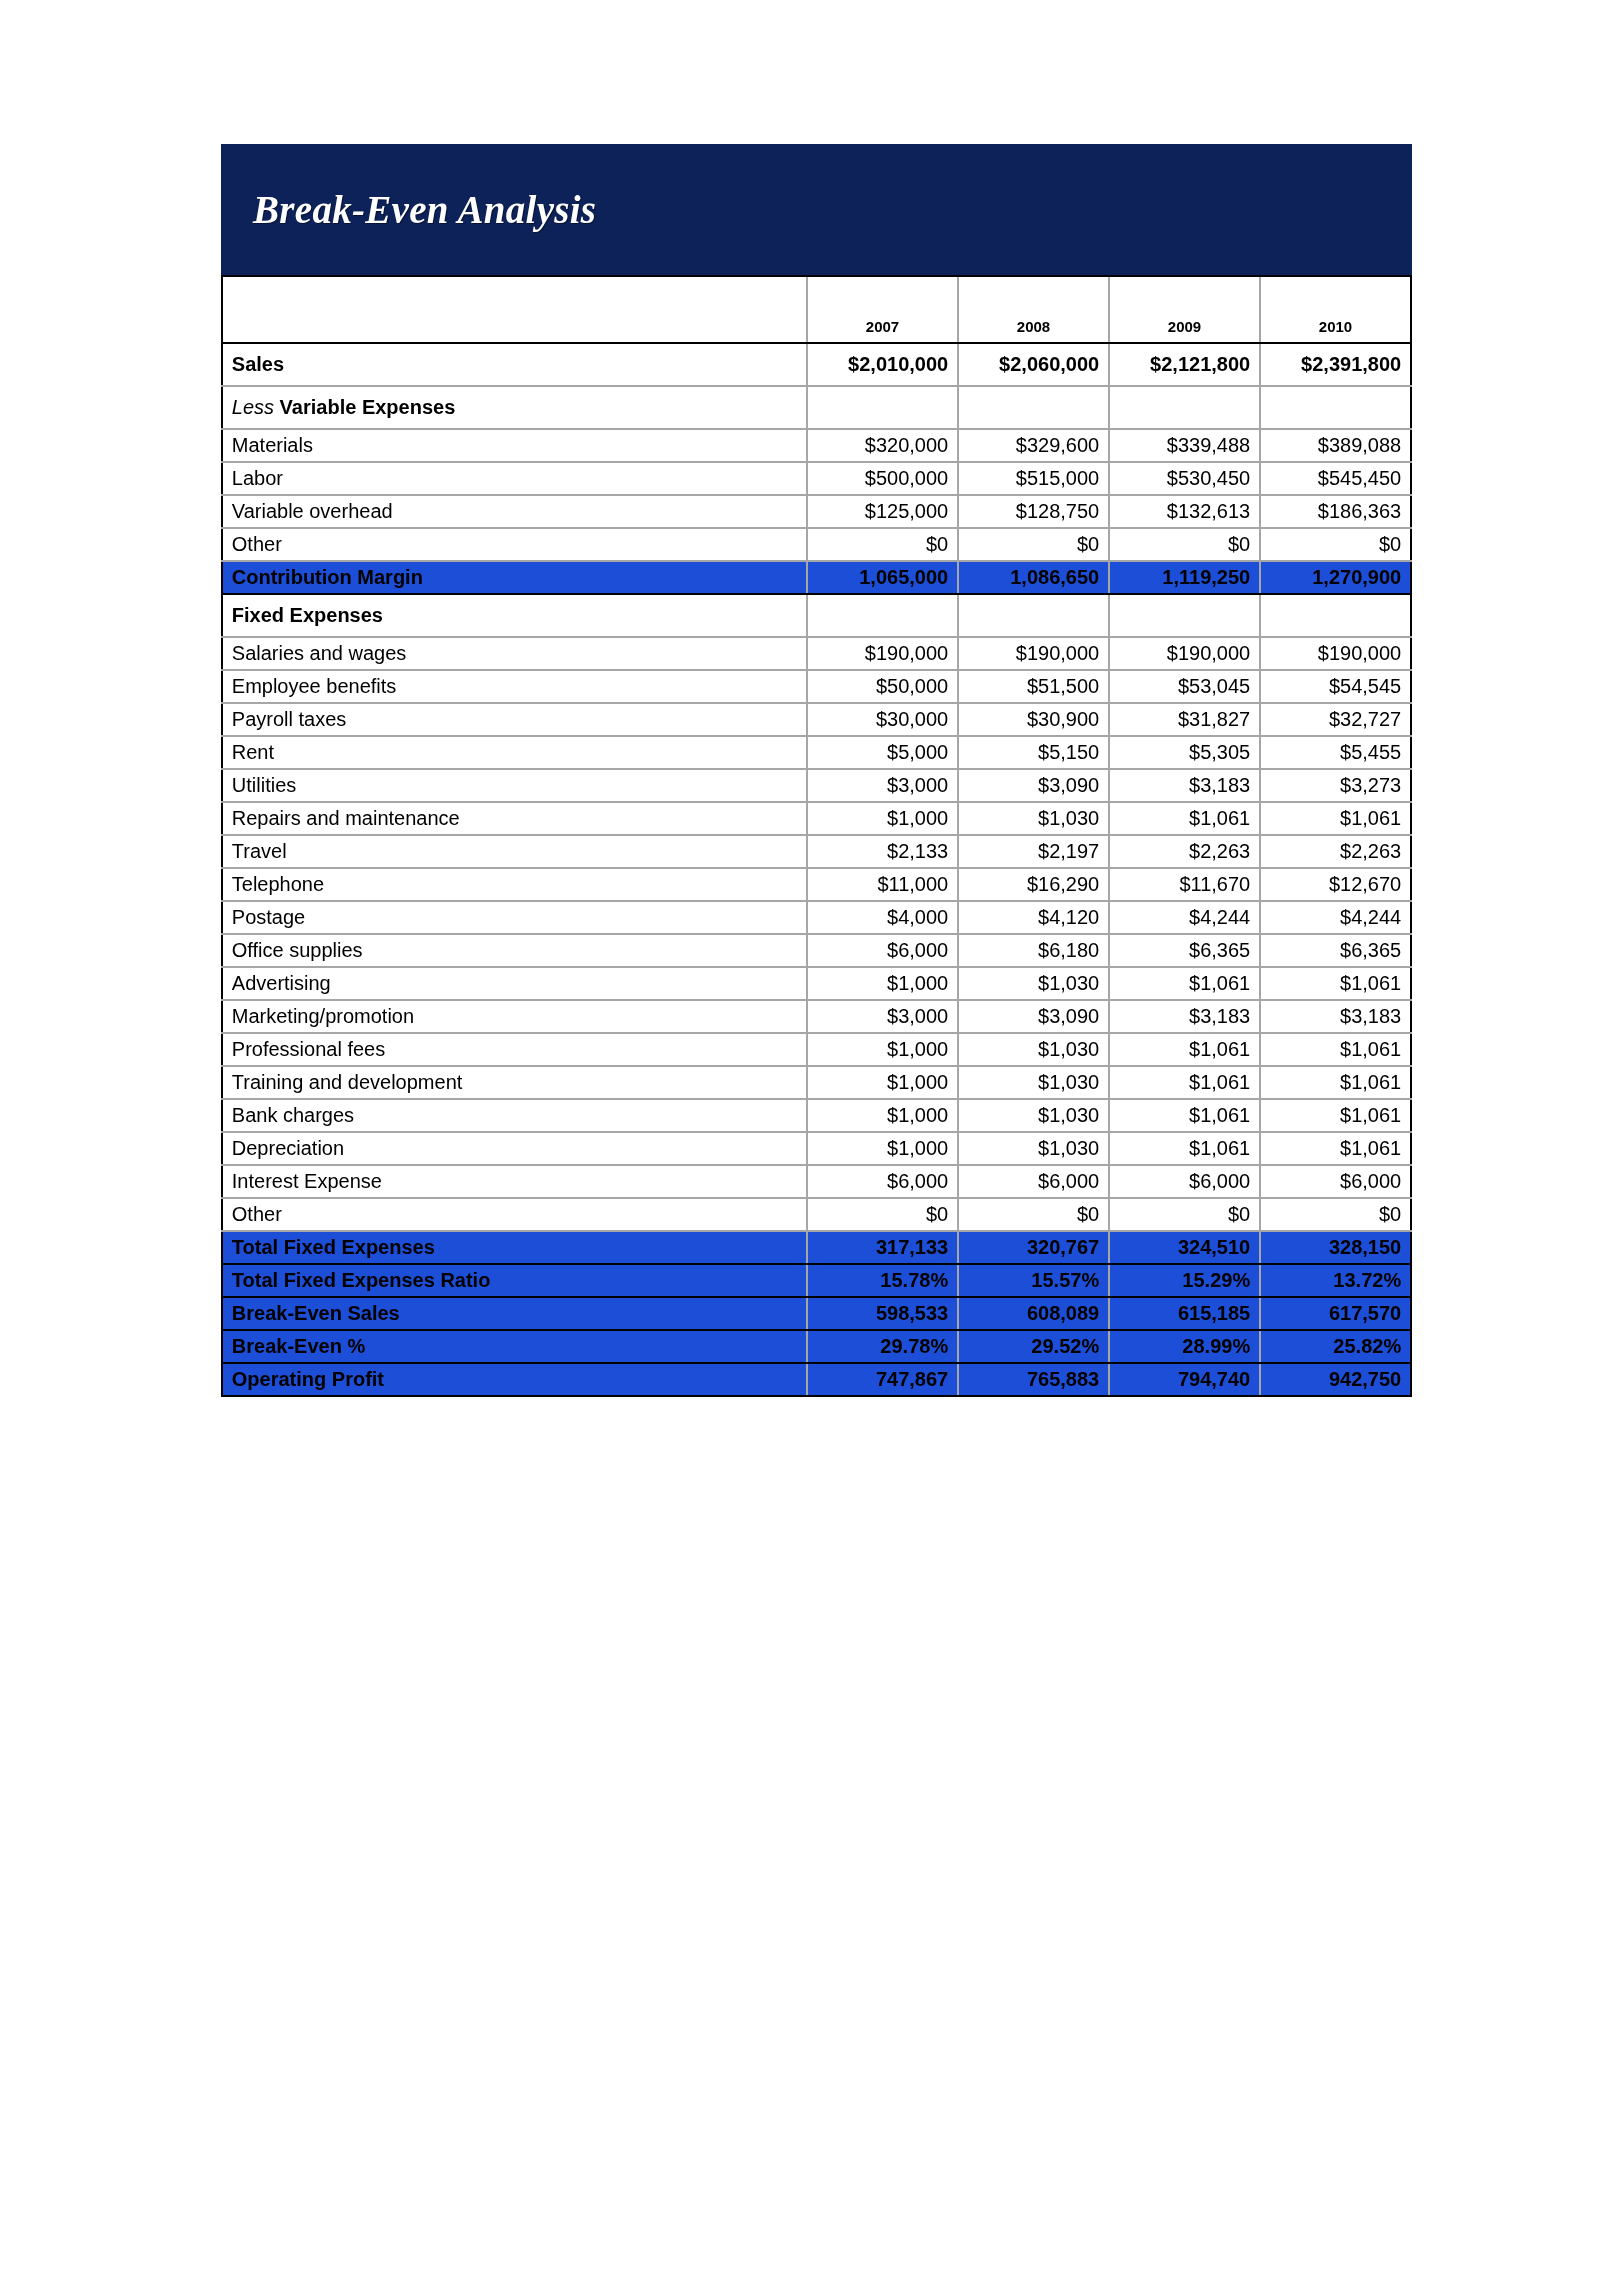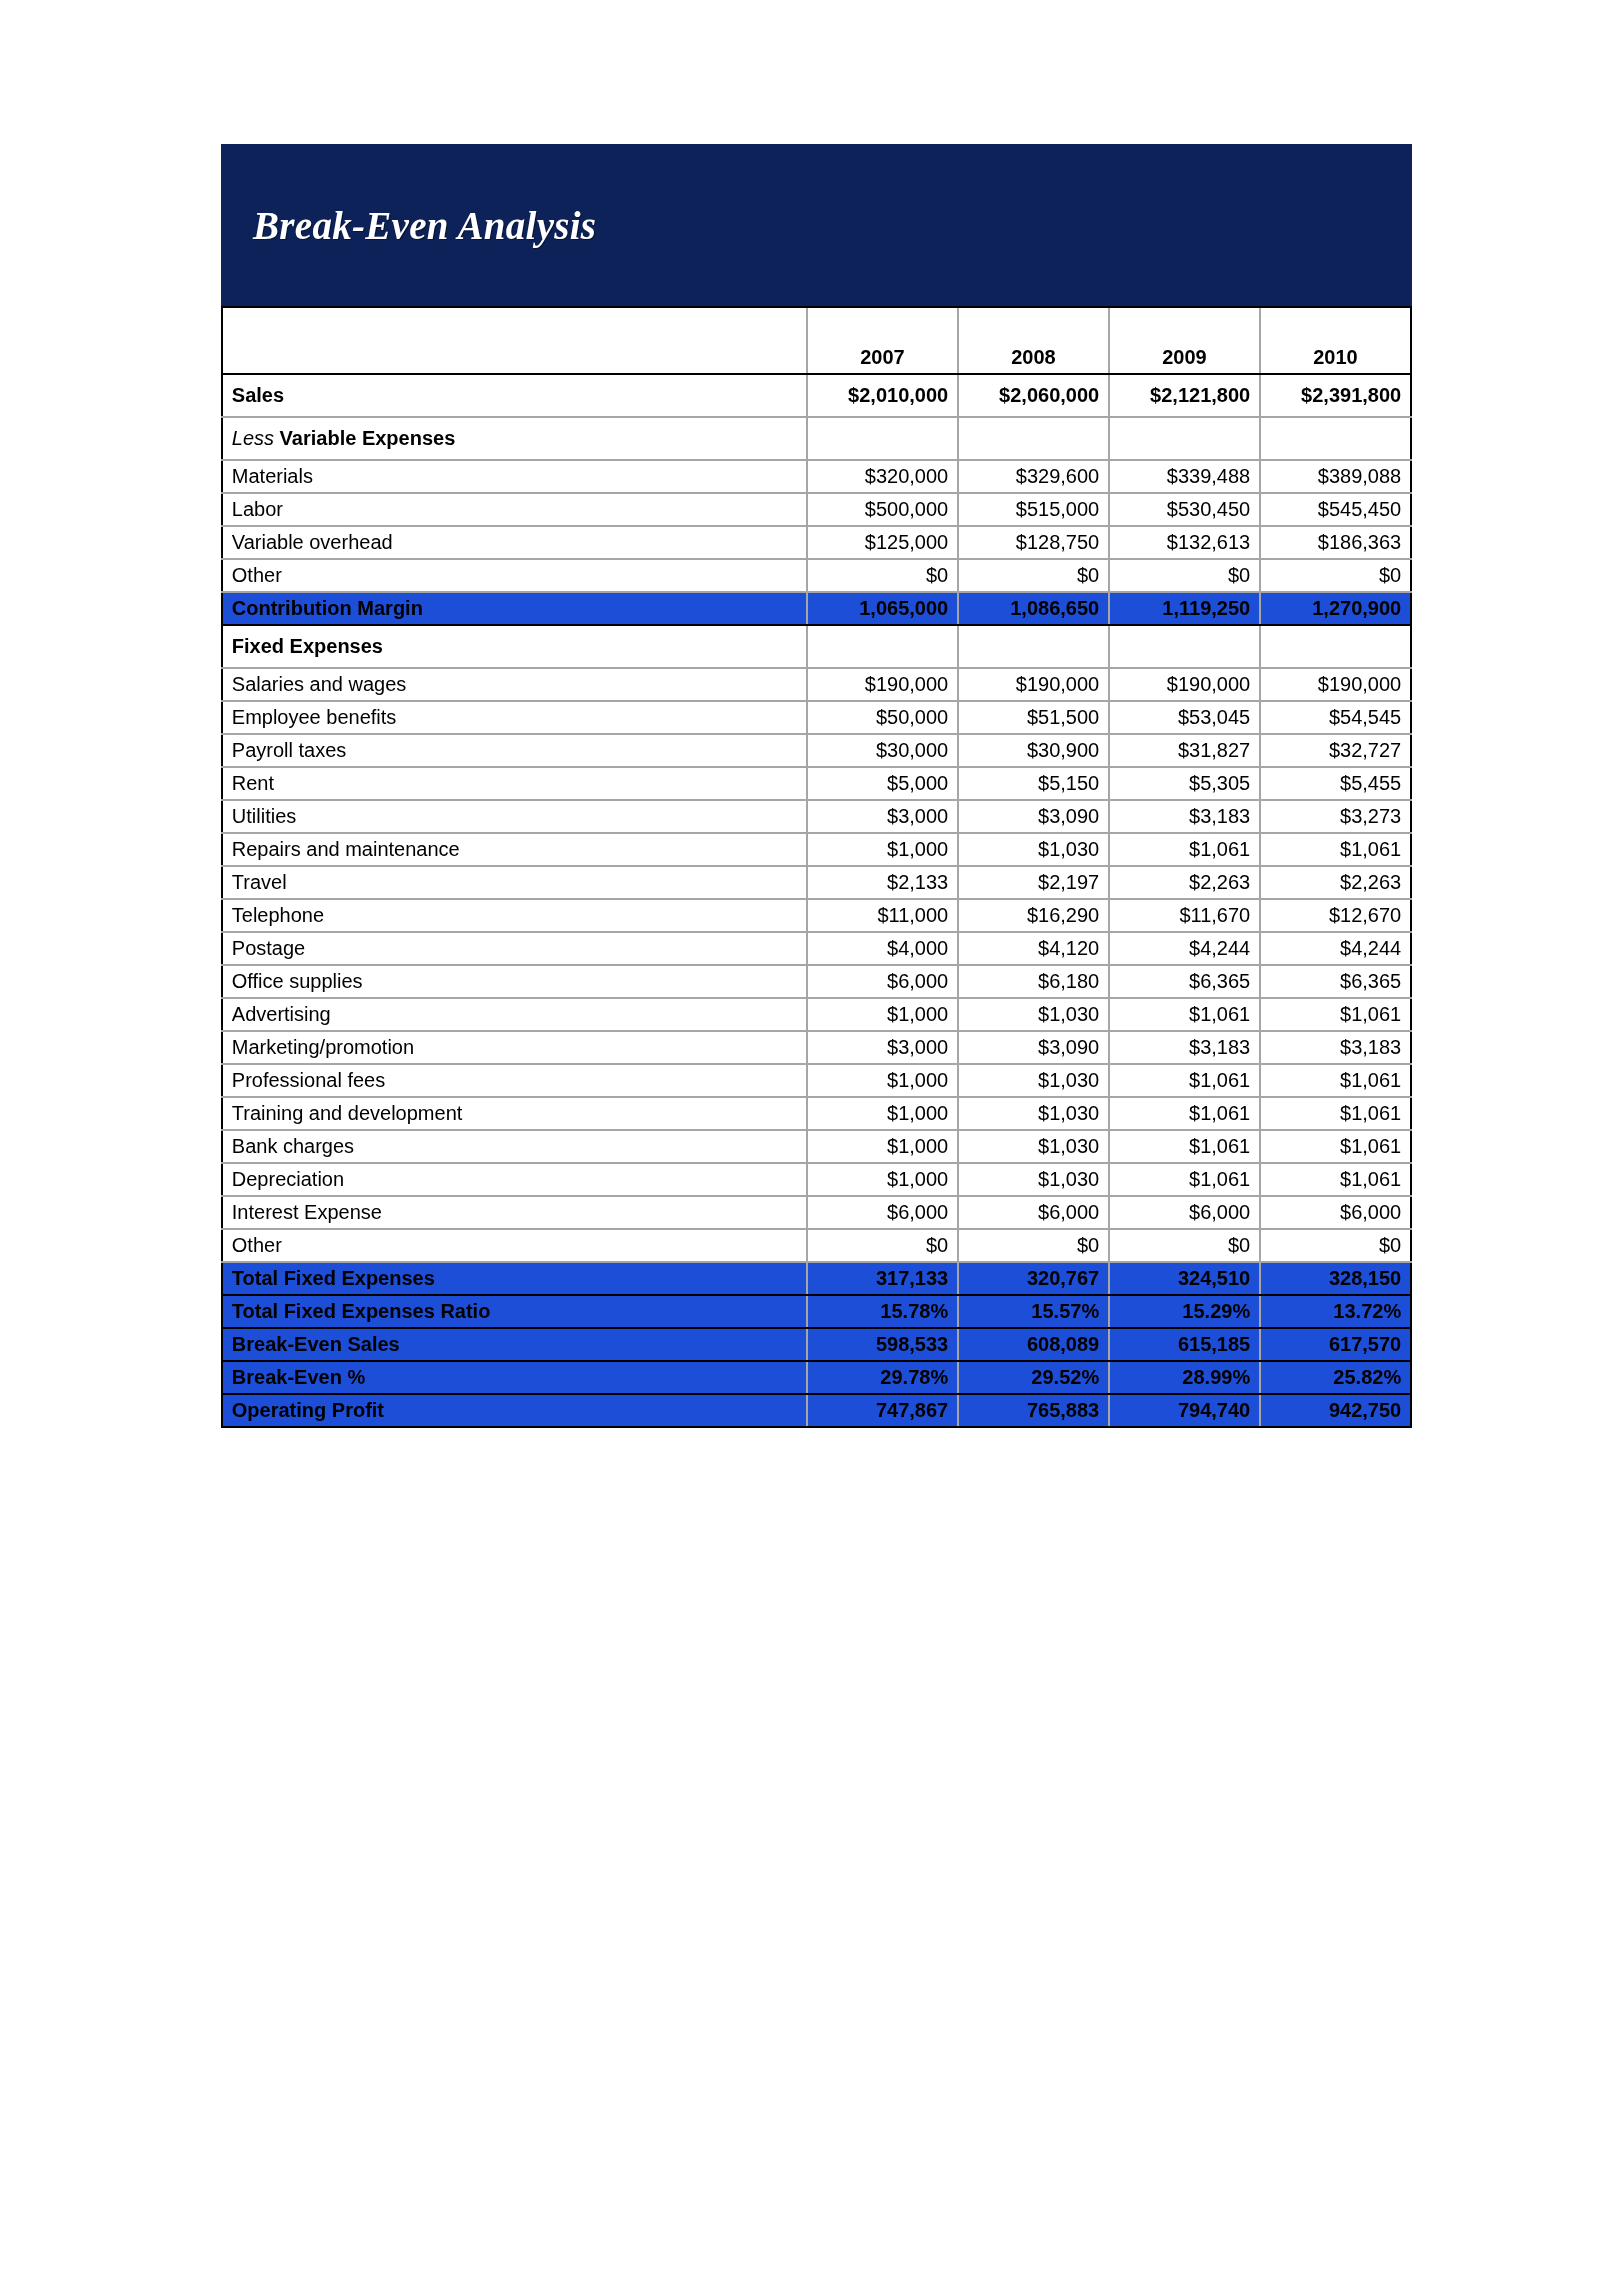--- a/index.html
+++ b/index.html
@@ -24,21 +24,21 @@
   #sheet {
     position: absolute;
     left: 221px;
     top: 144px;
     width: 1191px;
   }
 
   
   .title-band {
     background: #0d2259;
-    height: 164px;
+    height: 133px;
     box-sizing: border-box;
     padding: 0 16px 0 32px;
     display: flex;
     align-items: center;
     border-bottom: 2.9px solid #000000;
   }
   .title-text {
     font-family: "Liberation Serif", serif;
     font-weight: bold;
     font-style: italic;
@@ -76,21 +76,21 @@
   .num { text-align: right; }
   .lbl { text-align: left; }
   .ctr { text-align: center; }
 
   
   .ind0 { padding-left: 21.6px; }
   .ind1 { padding-left: 44px; }
 
   
   .b    { font-weight: bold; }
-  .hdr-year { font-weight: bold; font-size: 20px; }
+  .hdr-year { font-weight: bold; font-size: 15px; }
 
   
   .sep-thin  > td { border-bottom: 2px solid #a6a6a6; }
   .sep-thick > td { border-bottom: 2.9px solid #000000; }
 
   .top-thick > td { border-top: 2.9px solid #000000; }
 
   
   td.vline { border-left: 2px solid #a6a6a6; }
 

